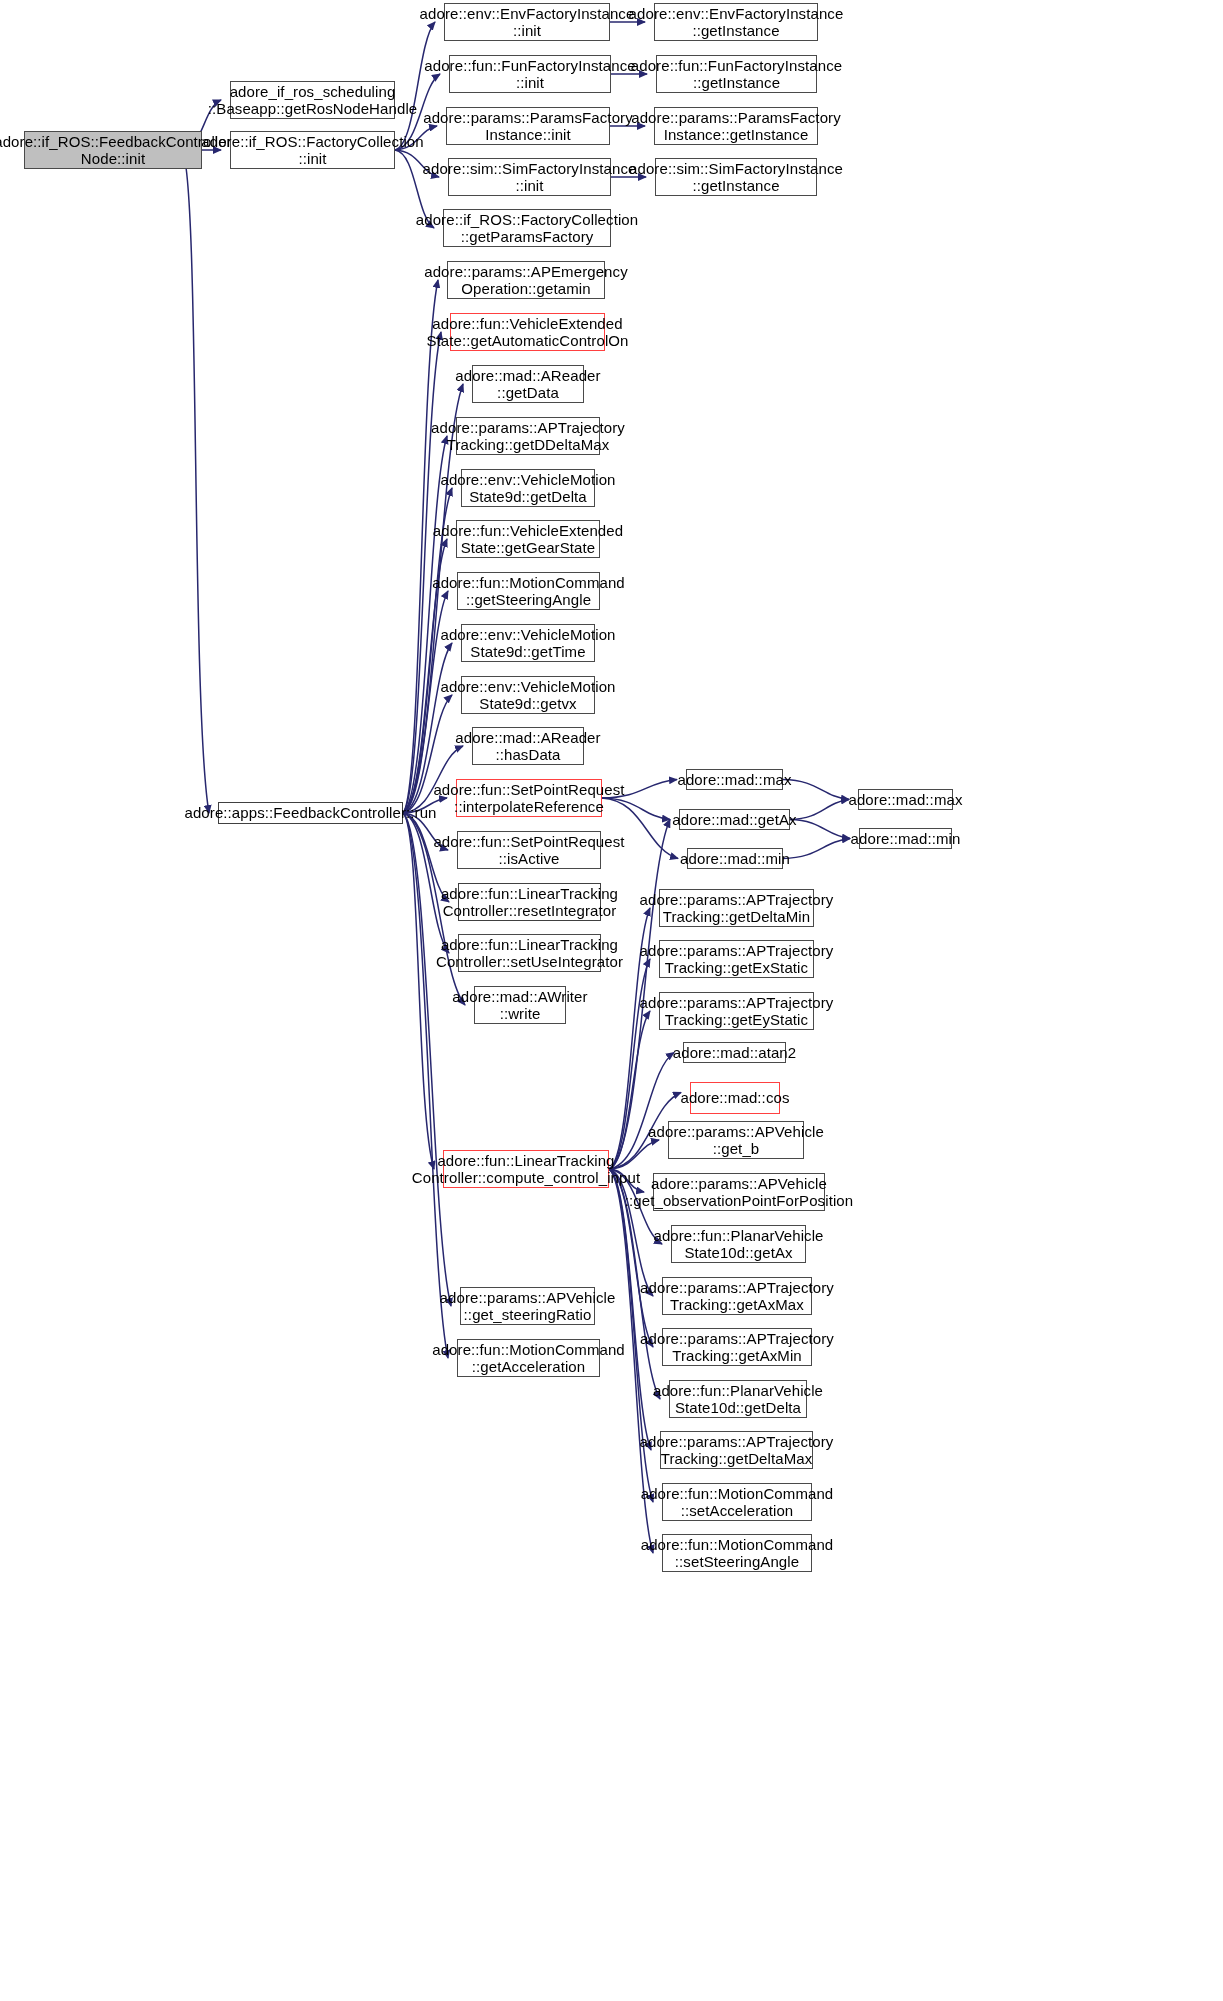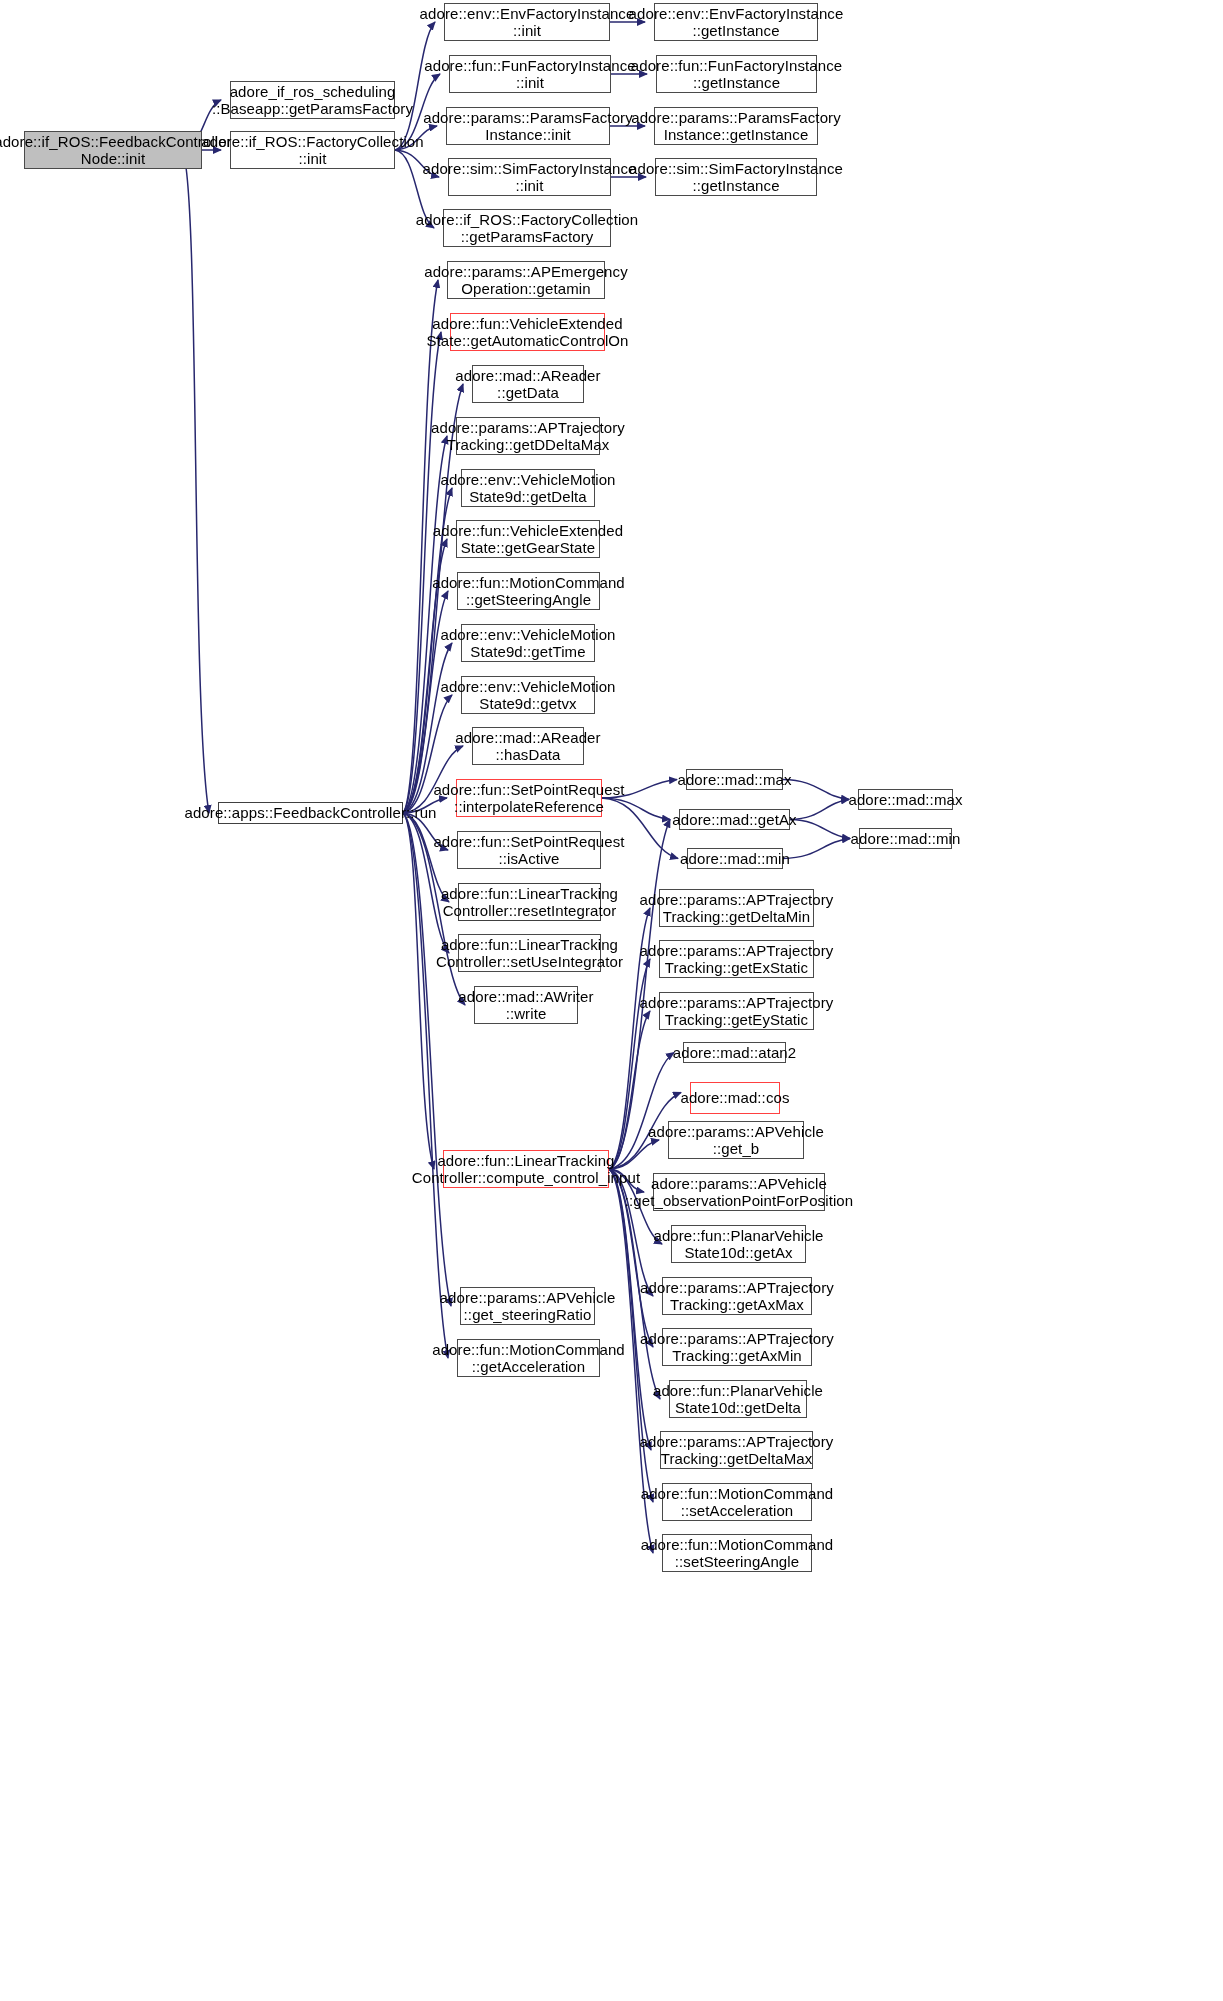--- a/index.html
+++ b/index.html
@@ -80,21 +80,21 @@
         <path d="M783,858.5 C819.85,857.7 821.86,841.7 850,838.5" marker-end="url(#ah)"></path>
       </g>
   </svg>
   <div id="node-layer">
       <div class="node root" style="left: 4px; top: 131px; width: 178px; height: 38px;">
         <span>adore::if_ROS::FeedbackController
 Node::init</span>
       </div>
       <div class="node thick" style="left: 230px; top: 81px; width: 165px; height: 38px;">
         <span>adore_if_ros_scheduling
-::Baseapp::getParamsFactory</span>
+::Baseapp::getRosNodeHandle</span>
       </div>
       <div class="node thick" style="left: 230px; top: 131px; width: 165px; height: 38px;">
         <span>adore::if_ROS::FactoryCollection
 ::init</span>
       </div>
       <div class="node thick" style="left: 444px; top: 3px; width: 166px; height: 38px;">
         <span>adore::env::EnvFactoryInstance
 ::init</span>
       </div>
       <div class="node thick" style="left: 449px; top: 55px; width: 162px; height: 38px;">
@@ -181,21 +181,21 @@
 ::isActive</span>
       </div>
       <div class="node" style="left: 458px; top: 883px; width: 143px; height: 38px;">
         <span>adore::fun::LinearTracking
 Controller::resetIntegrator</span>
       </div>
       <div class="node thick" style="left: 458px; top: 934px; width: 143px; height: 38px;">
         <span>adore::fun::LinearTracking
 Controller::setUseIntegrator</span>
       </div>
-      <div class="node thick" style="left: 474px; top: 986px; width: 104px; height: 38px;">
+      <div class="node thick" style="left: 474px; top: 986px; width: 92px; height: 38px;">
         <span>adore::mad::AWriter
 ::write</span>
       </div>
       <div class="node red" style="left: 443px; top: 1150px; width: 166px; height: 38px;">
         <span>adore::fun::LinearTracking
 Controller::compute_control_input</span>
       </div>
       <div class="node thick" style="left: 460px; top: 1287px; width: 135px; height: 38px;">
         <span>adore::params::APVehicle
 ::get_steeringRatio</span>

